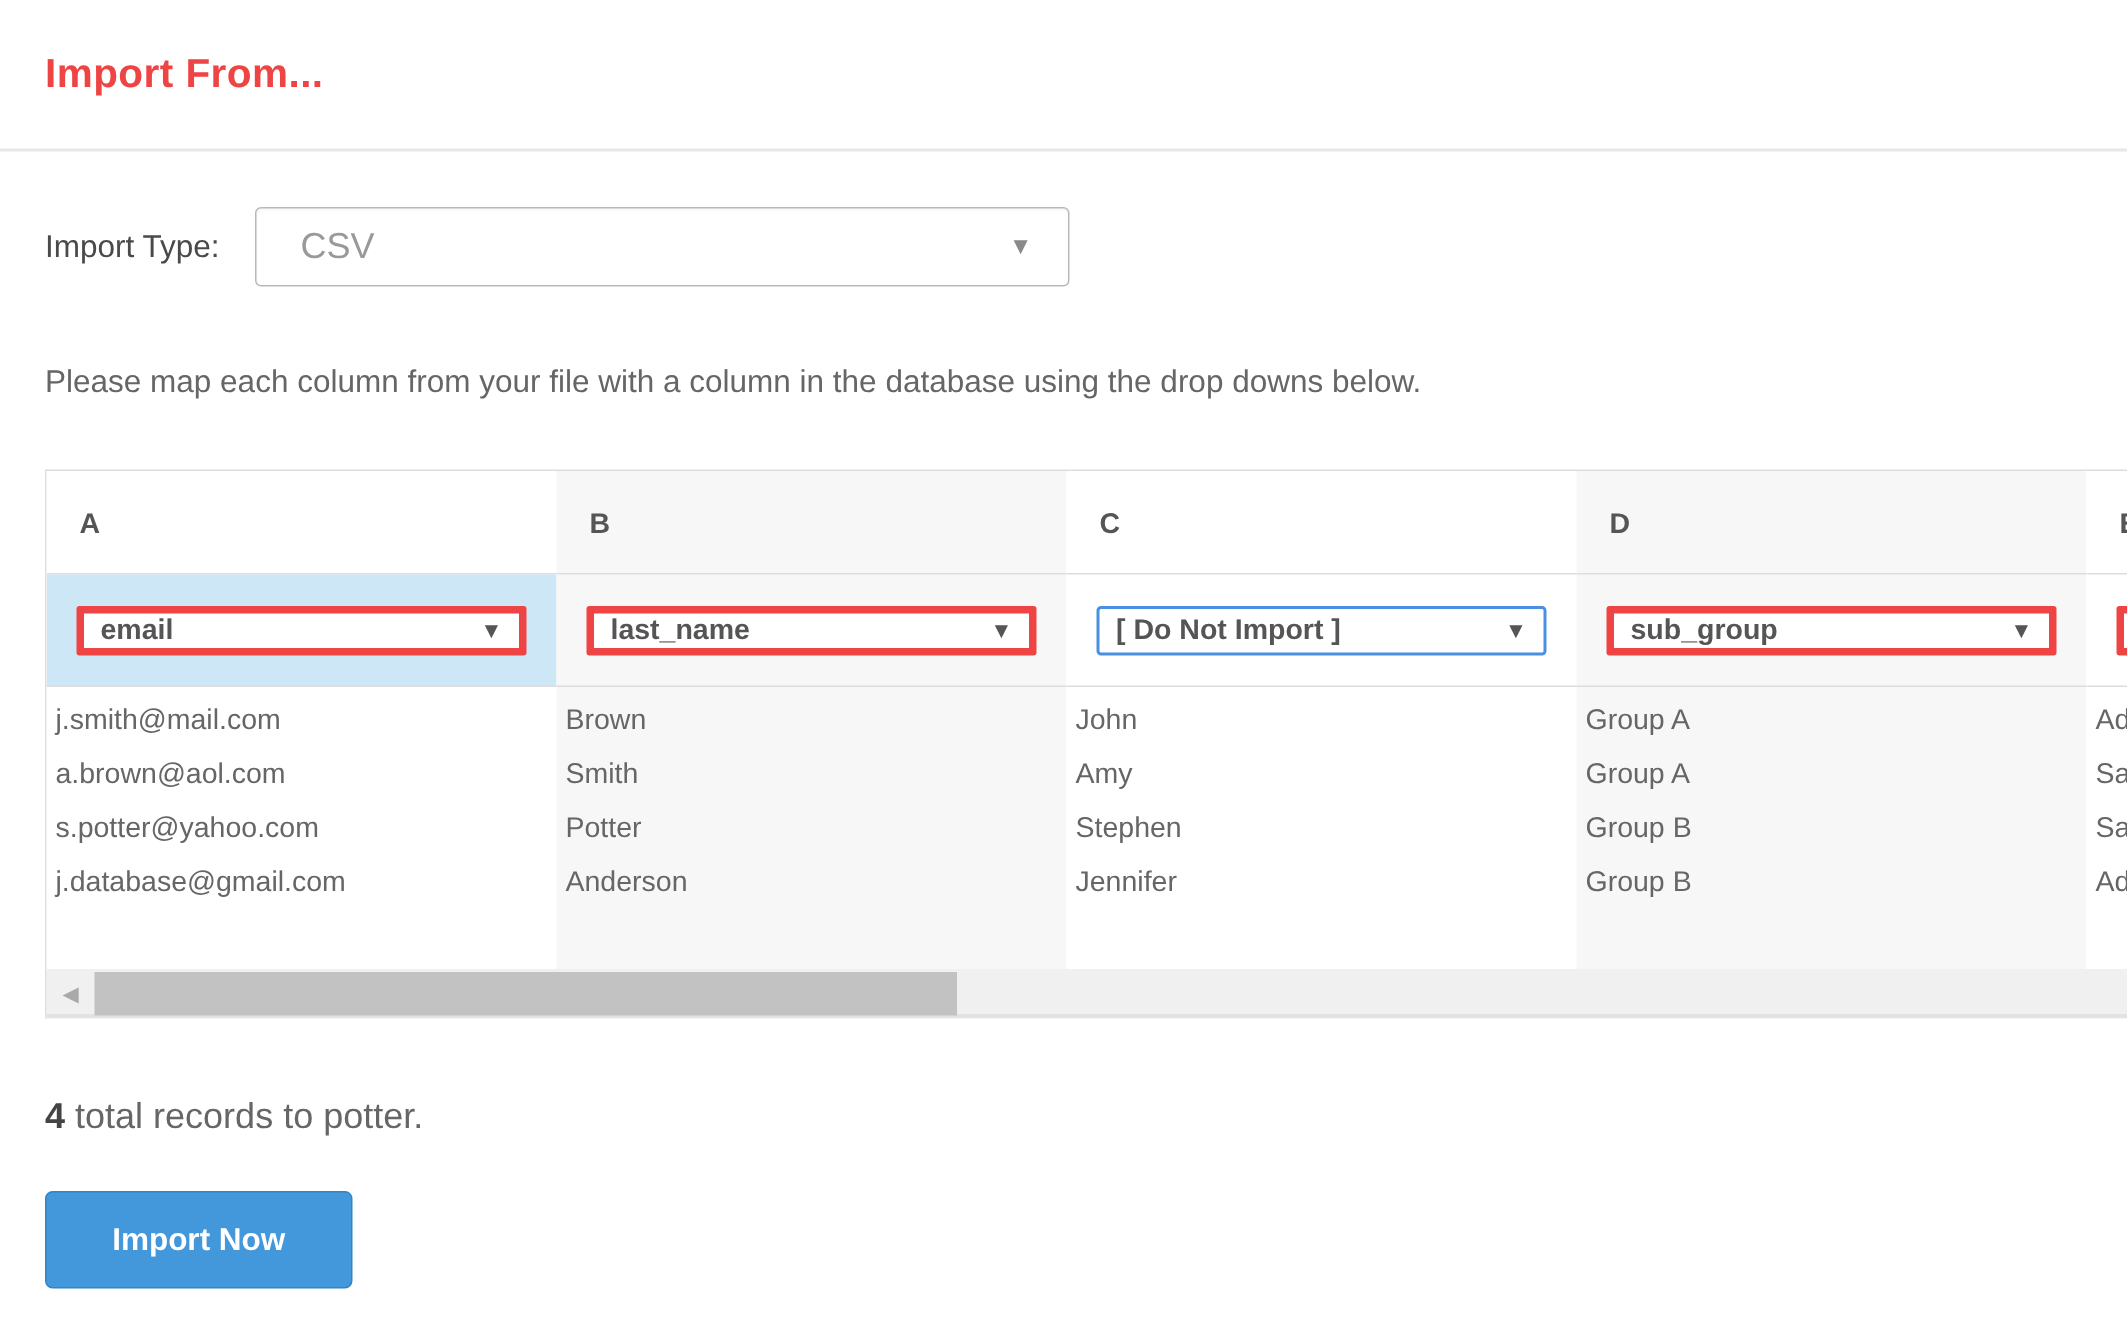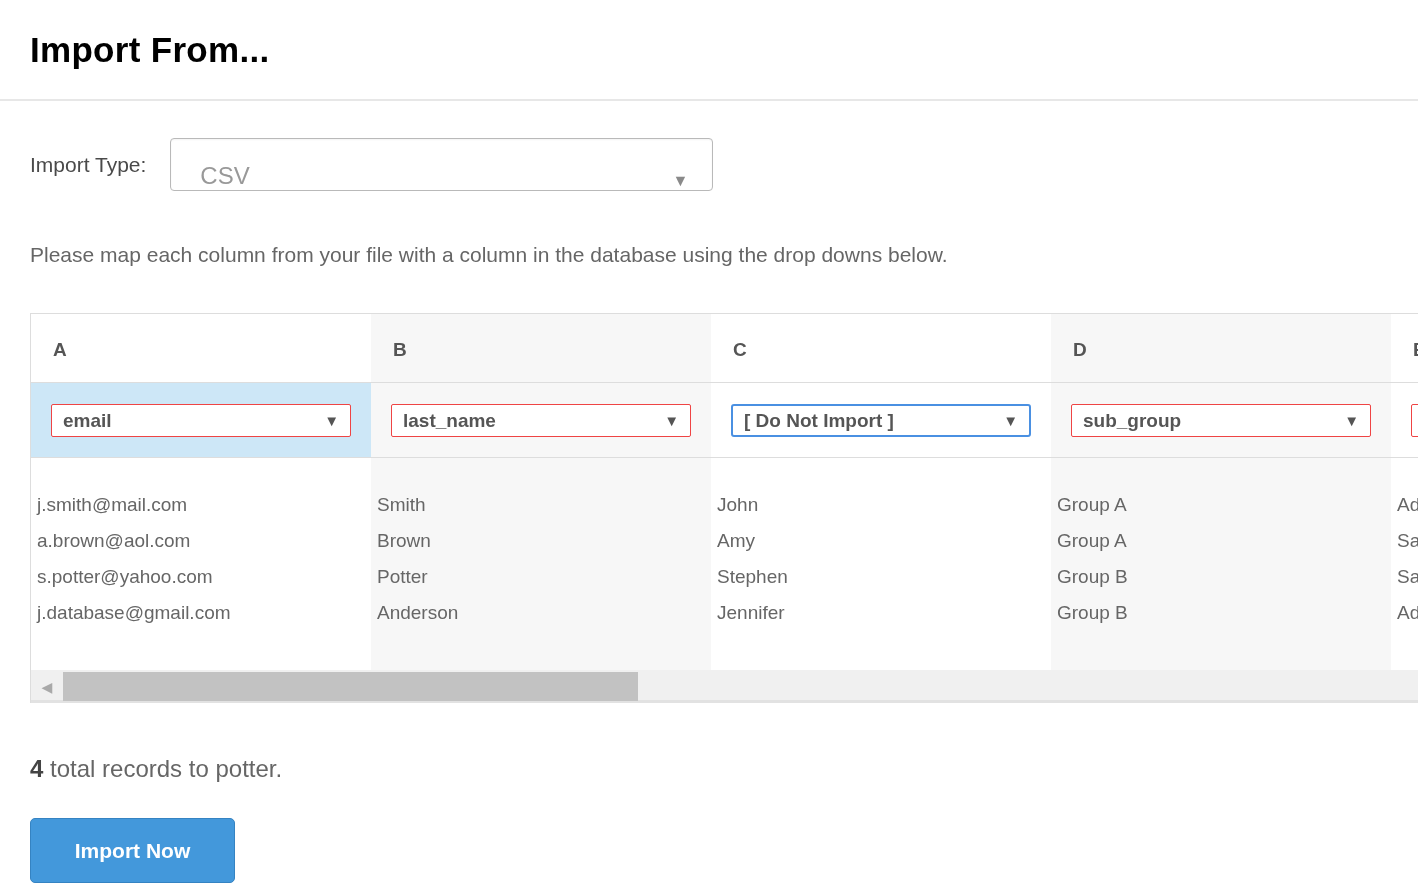--- a/index.html
+++ b/index.html
@@ -1,51 +1,51 @@
 <!DOCTYPE html>
 <html><head>
 <meta charset="utf-8">
 <style>
   * { margin:0; padding:0; box-sizing:border-box; }
   html,body { width:1418px; height:895px; background:#fff; overflow:hidden;
               font-family:"Liberation Sans","DejaVu Sans",sans-serif; }
 
   .titlebar { height:101px; padding:0 30px; border-bottom:2px solid #e7e7e7;
               display:flex; align-items:center; }
-  .page-title { font-size:35px; font-weight:700; color:#000000; letter-spacing:.3px; }
+  .page-title { font-size:27px; font-weight:700; color:#ef4444; letter-spacing:.3px; }
 
   .import-row { display:flex; align-items:center; margin:37px 0 0 30px; }
   .import-label { font-size:21px; color:#4a4a4a; margin-right:24px; }
   .select-box { width:543px; height:53px; border:1px solid #b9b9b9; border-radius:4px;
-                background:#fff; display:flex; align-items:flex-end; justify-content:space-between;
+                background:#fff; display:flex; align-items:center; justify-content:space-between;
                 padding:0 24px 0 29px; cursor:pointer; box-shadow:inset 0 1px 2px rgba(0,0,0,.05); }
   .select-value { font-size:24px; color:#999; }
   .caret { font-size:16px; color:#8a8a8a; }
 
   .instruction { margin:52px 0 0 30px; font-size:21px; color:#666; }
 
   .table-viewport { margin:46px 0 0 30px; width:1388px; overflow:hidden;
                     border-top:1px solid #ddd; border-left:1px solid #ddd; }
   .map-table { display:flex; width:1710px; }
   .col { width:340px; flex:none; background:#fff; }
   .col.alt { background:#f7f7f7; }
 
   .col-header { height:69px; padding:25px 0 0 22px; font-size:19px; font-weight:700;
                 color:#555; border-bottom:1px solid #ddd; }
 
   .map-cell { height:75px; padding:21px 20px 0; border-bottom:1px solid #ddd; }
   .map-cell.highlight { background:#cde7f7; }
-  .dropdown { height:33px; background:#fff; border:1px solid #ef4444; border-radius:2px;
+  .dropdown { height:33px; background:#fff; border:5px solid #ef4444; border-radius:2px;
               display:flex; align-items:center; justify-content:space-between;
               padding:0 11px; font-size:19px; font-weight:700; color:#555;
               cursor:pointer; white-space:nowrap; overflow:hidden; }
   .dropdown.focused { border:2px solid #4a90e2; border-radius:3px;text-align:center; }
   .dd-caret { font-size:15px; color:#555; flex:none; margin-left:8px; }
 
-  .data-area { height:188px; padding-top:5px;margin-top:24px; }
+  .data-area { height:188px; padding-top:5px; }
   .cell { height:36px; line-height:36px; padding-left:6px; font-size:19px;
           color:#666; white-space:nowrap; }
 
   .hscroll { position:relative; width:1388px; height:33px; background:#f0f0f0;
              border-bottom:3px solid #e2e2e2; }
   .scroll-btn { position:absolute; left:0; top:0; width:32px; height:33px;
                 display:flex; align-items:center; justify-content:center;
                 color:#a9a9a9; font-size:14px; cursor:pointer; }
   .thumb { position:absolute; left:32px; top:2px; height:29px; width:575px;
            background:#c2c2c2; cursor:pointer; }
@@ -96,22 +96,22 @@
 
     <div class="col alt">
       <div class="col-header">B</div>
       <div class="map-cell">
         <div class="dropdown">
           <span>last_name</span>
           <span class="dd-caret">▼</span>
         </div>
       </div>
       <div class="data-area">
+        <div class="cell">Brown</div>
         <div class="cell">Smith</div>
-        <div class="cell">Brown</div>
         <div class="cell">Potter</div>
         <div class="cell">Anderson</div>
       </div>
     </div>
 
     <div class="col">
       <div class="col-header">C</div>
       <div class="map-cell">
         <div class="dropdown focused">
           <span>[ Do Not Import ]</span>

